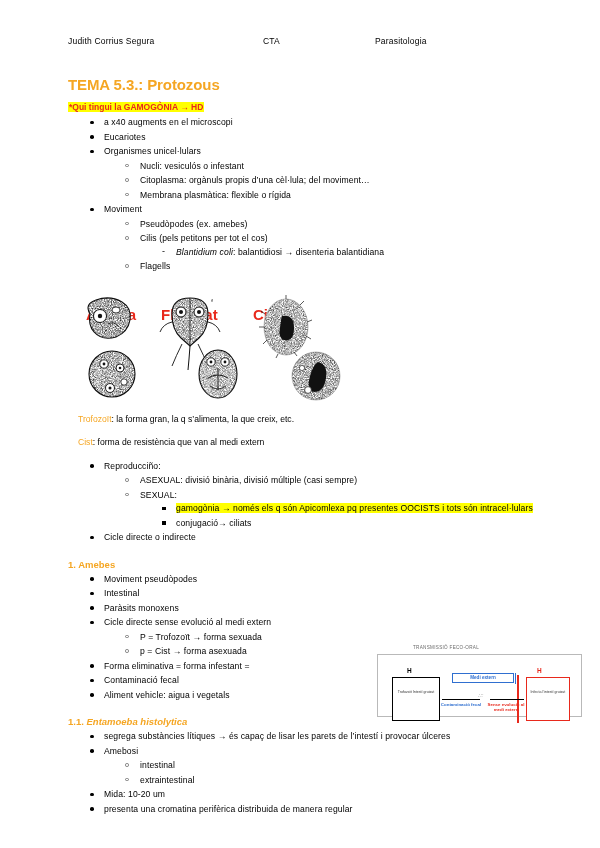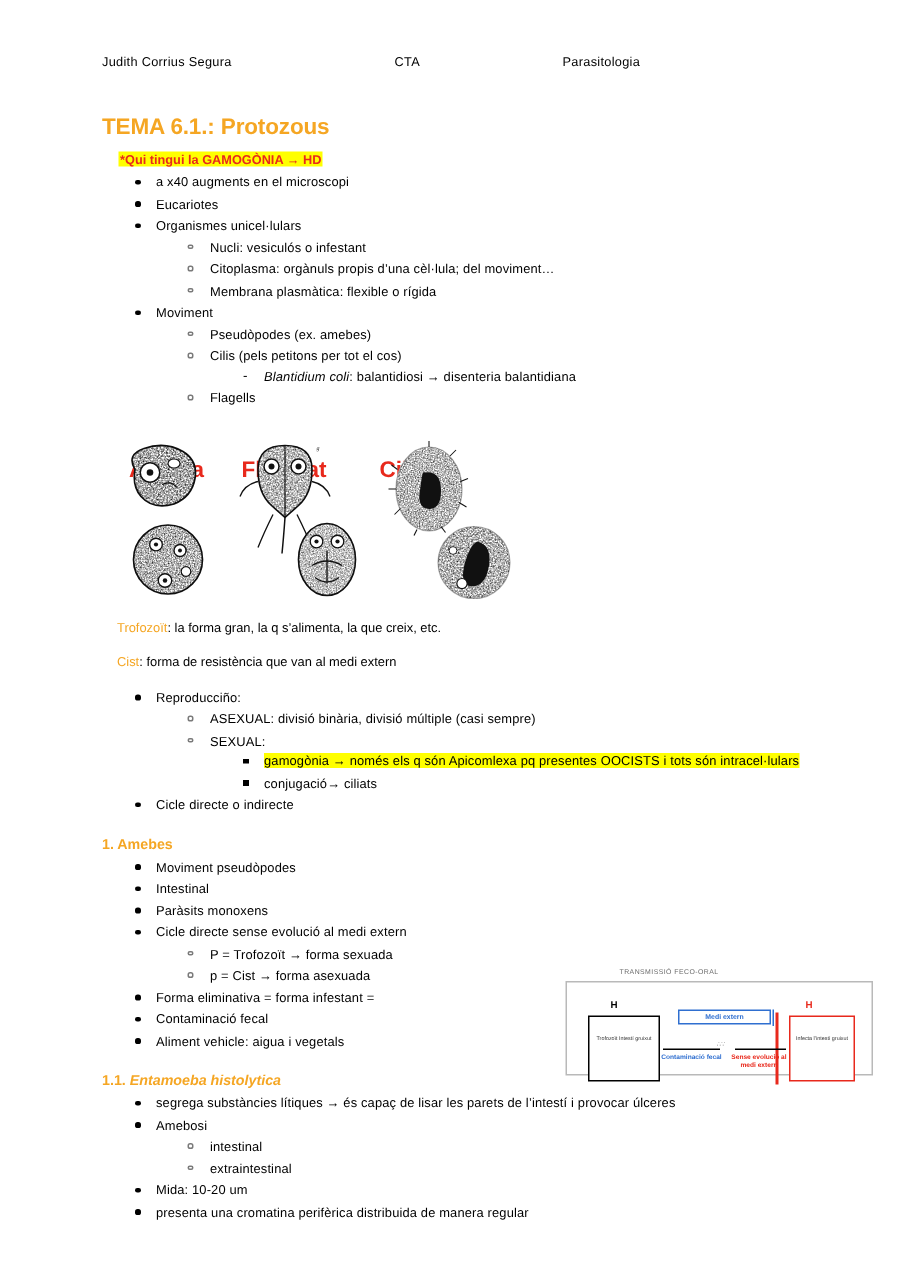--- a/index.html
+++ b/index.html
@@ -42,21 +42,21 @@
     letter-spacing: -0.1px;
     margin: 0 0 3px 0;
   }
   .subtitle-hl {
     font-size: 8.5px;
     font-weight: bold;
     color: #E8291C;
     background: #FFFF00;
     display: inline-block;
     padding: 0 1px;
-    margin: 0 0 4px 11px;
+    margin: 0 0 4px 0;
   }
   .section-h {
     font-size: 9.5px;
     font-weight: bold;
     color: #F5A623;
     margin: 14px 0 3px 0;
   }
   .section-h .ital { font-style: italic; }
 
   
@@ -285,21 +285,21 @@
   <div class="content">
 
     
     <div class="doc-header">
       <span class="author">Judith Corrius Segura</span>
       <span class="course">CTA</span>
       <span class="subject">Parasitologia</span>
     </div>
 
     
-    <div class="title">TEMA 6.1.: Protozous</div>
+    <div class="title">TEMA 5.3.: Protozous</div>
     <div class="subtitle-hl">*Qui tingui la GAMOGÒNIA → HD</div>
 
     
     <ul class="lv1">
       <li>
         <span class="bullet"></span>
         <span>a x40 augments en el microscopi</span>
       </li>
       <li>
         <span class="bullet"></span>

